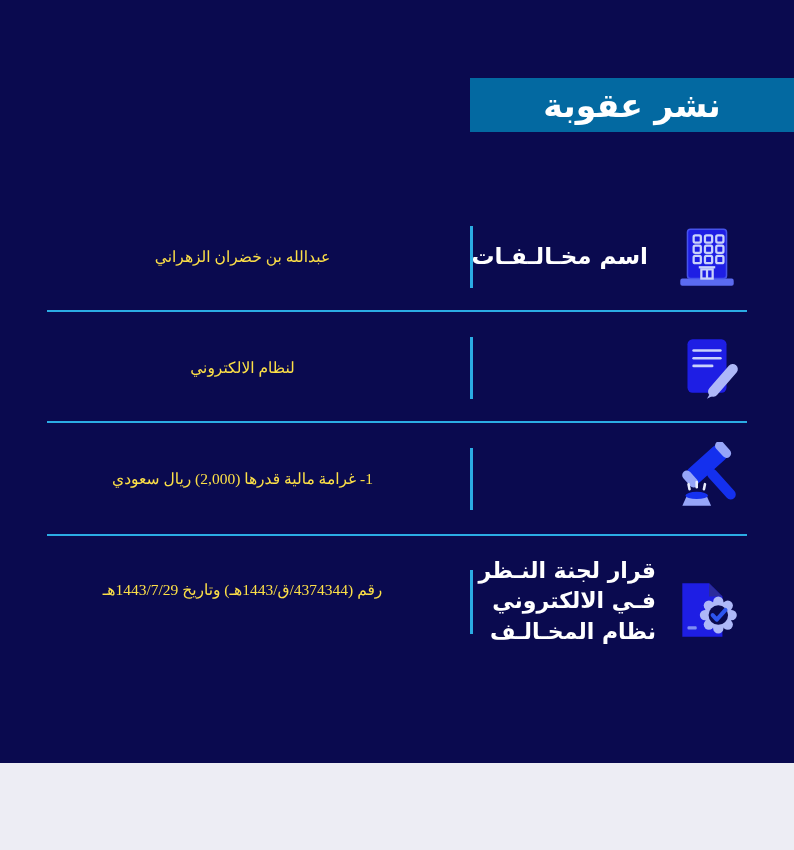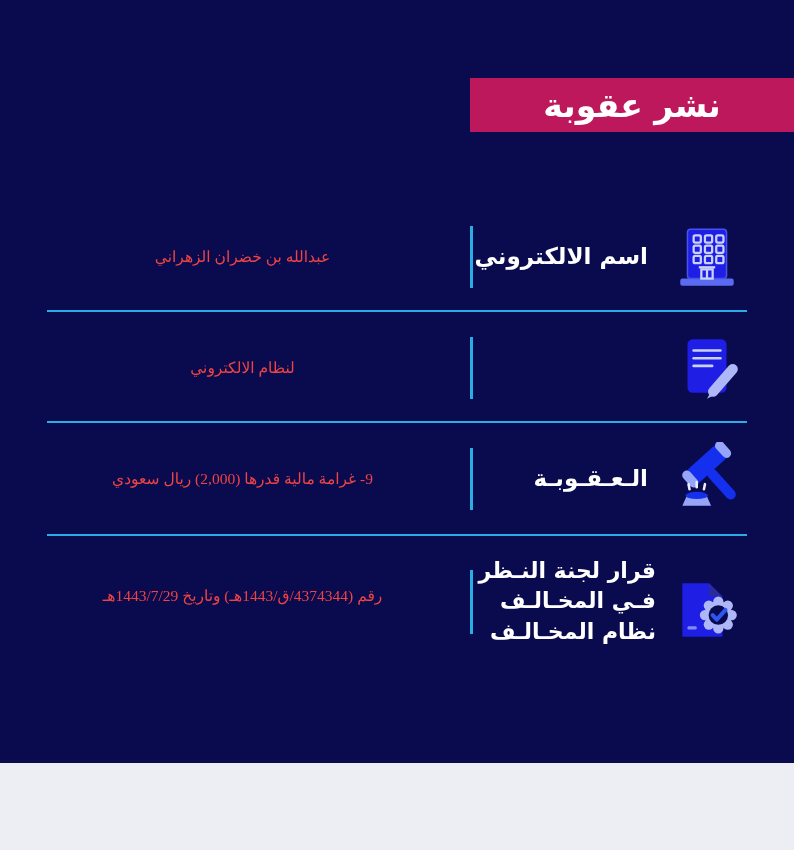--- a/index.html
+++ b/index.html
@@ -4,21 +4,21 @@
 <style>
   html,body{margin:0;padding:0;}
   body{background:#333;font-family:"DejaVu Sans","Liberation Sans",sans-serif;}
   .canvas{
     position:relative;width:794px;height:850px;margin:0 auto;
     background:#0A0A4F;overflow:hidden;
   }
   
   .banner{
     position:absolute;top:78px;right:0;width:324px;height:54px;
-    background:#be185d;display:flex;align-items:center;justify-content:center;
+    background:#0369a1;display:flex;align-items:center;justify-content:center;
     direction:rtl;
   }
   .banner-title{color:#fff;font-size:33px;font-weight:600;letter-spacing:0;}
   
   .row{position:absolute;left:0;right:0;}
   .row-1{top:212px;height:90px;}
   .row-2{top:323px;height:90px;}
   .row-3{top:434px;height:90px;}
   .row-4{top:556px;height:100px;}
   .row-icon{position:absolute;right:50px;top:50%;transform:translateY(-50%);width:74px;height:74px;}
@@ -29,25 +29,25 @@
     line-height:1.38;white-space:nowrap;
   }
   .row-4 .row-label{right:138px;top:46px;font-size:22px;}
   .row-vline{
     position:absolute;left:470px;top:50%;transform:translateY(-50%);
     width:3px;height:62px;background:#2BACE4;
   }
   .row-4 .row-vline{top:46px;height:64px;}
   .row-value{
     position:absolute;left:25px;width:435px;top:50%;transform:translateY(-50%);
-    color:#ef4444;text-align:center;direction:rtl;
+    color:#fde047;text-align:center;direction:rtl;
     font-family:"Liberation Serif","DejaVu Serif",serif;
     font-size:15.5px;line-height:1.7;
   }
-  .row-4 .row-value{top:40px;}
+  .row-4 .row-value{top:34px;}
   .divider{position:absolute;left:47px;width:700px;height:2px;background:#2BACE4;}
   .div-1{top:310px;} .div-2{top:421px;} .div-3{top:534px;}
   
   .footer{
     position:absolute;left:0;right:0;top:763px;height:87px;background:#EDEDF4;
   }
 </style>
 </head>
 <body>
 
@@ -72,21 +72,21 @@
           <rect x="23" y="35" width="7" height="7" rx="1.5"></rect>
             <rect x="34" y="35" width="7" height="7" rx="1.5"></rect>
             <rect x="45" y="35" width="7" height="7" rx="1.5"></rect>
           <path d="M28 46 H44"></path>
           <rect x="30.5" y="48" width="11" height="9"></rect>
           <path d="M36 48 V57"></path>
         </g>
       </svg>
     </div>
     <div class="row-label">
-      <span>اسم الالكتروني</span>
+      <span>اسم مخـالـفـات</span>
     </div>
     <div class="row-vline"></div>
     <div class="row-value">
       <div>عبدالله بن خضران الزهراني</div>
     </div>
   </div>
 
   <div class="divider div-1"></div>
 
   <div class="row row-2">
@@ -121,26 +121,23 @@
         <line x1="41" y1="31" x2="59" y2="51" stroke="#1430EE" stroke-width="10" stroke-linecap="round"></line>
         <g stroke="#E9EDFE" stroke-width="2.5" stroke-linecap="round">
           <path d="M19 46 L18 41"></path>
             <path d="M26 44 L26 39"></path>
             <path d="M33 46 L34 41"></path>
         </g>
         <path d="M12 62 H40 L35.5 52 H16.5 Z" fill="#96A5F8"></path>
         <ellipse cx="26" cy="52" rx="11" ry="3.5" fill="#1430EE"></ellipse>
       </svg>
     </div>
-    <div class="row-label">
-      <span>الـعـقـوبـة</span>
-    </div>
     <div class="row-vline"></div>
     <div class="row-value">
-      <div>9- غرامة مالية قدرها (2,000) ريال سعودي</div>
+      <div>1- غرامة مالية قدرها (2,000) ريال سعودي</div>
     </div>
   </div>
 
   <div class="divider div-3"></div>
 
   <div class="row row-4">
     <div class="row-icon">
       <svg viewBox="0 0 72 72" width="74" height="74">
         <path d="M12 7 H38 L51 20 V59 H12 Z" fill="#1E1EE4"></path>
         <path d="M38 7 L51 20 H38 Z" fill="#2B2B9C"></path>
@@ -155,21 +152,21 @@
           <circle cx="47" cy="25" r="5"></circle>
             <circle cx="56.2" cy="28.8" r="5"></circle>
           <circle cx="47" cy="38" r="13.5"></circle>
         </g>
         <circle cx="47" cy="38" r="9.5" fill="#0A0A4F"></circle>
         <path d="M41.5 38 l4 4.5 l8.5 -9.5" stroke="#2D55F0" stroke-width="4" fill="none" stroke-linecap="round" stroke-linejoin="round"></path>
       </svg>
     </div>
     <div class="row-label">
       <span>قرار لجنة النـظر</span><br>
-      <span>فـي المخـالـف</span><br>
+      <span>فـي الالكتروني</span><br>
       <span>نظام المخـالـف</span>
     </div>
     <div class="row-vline"></div>
     <div class="row-value">
       <div>رقم (4374344/ق/1443هـ) وتاريخ 1443/7/29هـ</div>
     </div>
   </div>
 
   <div class="footer">
     

